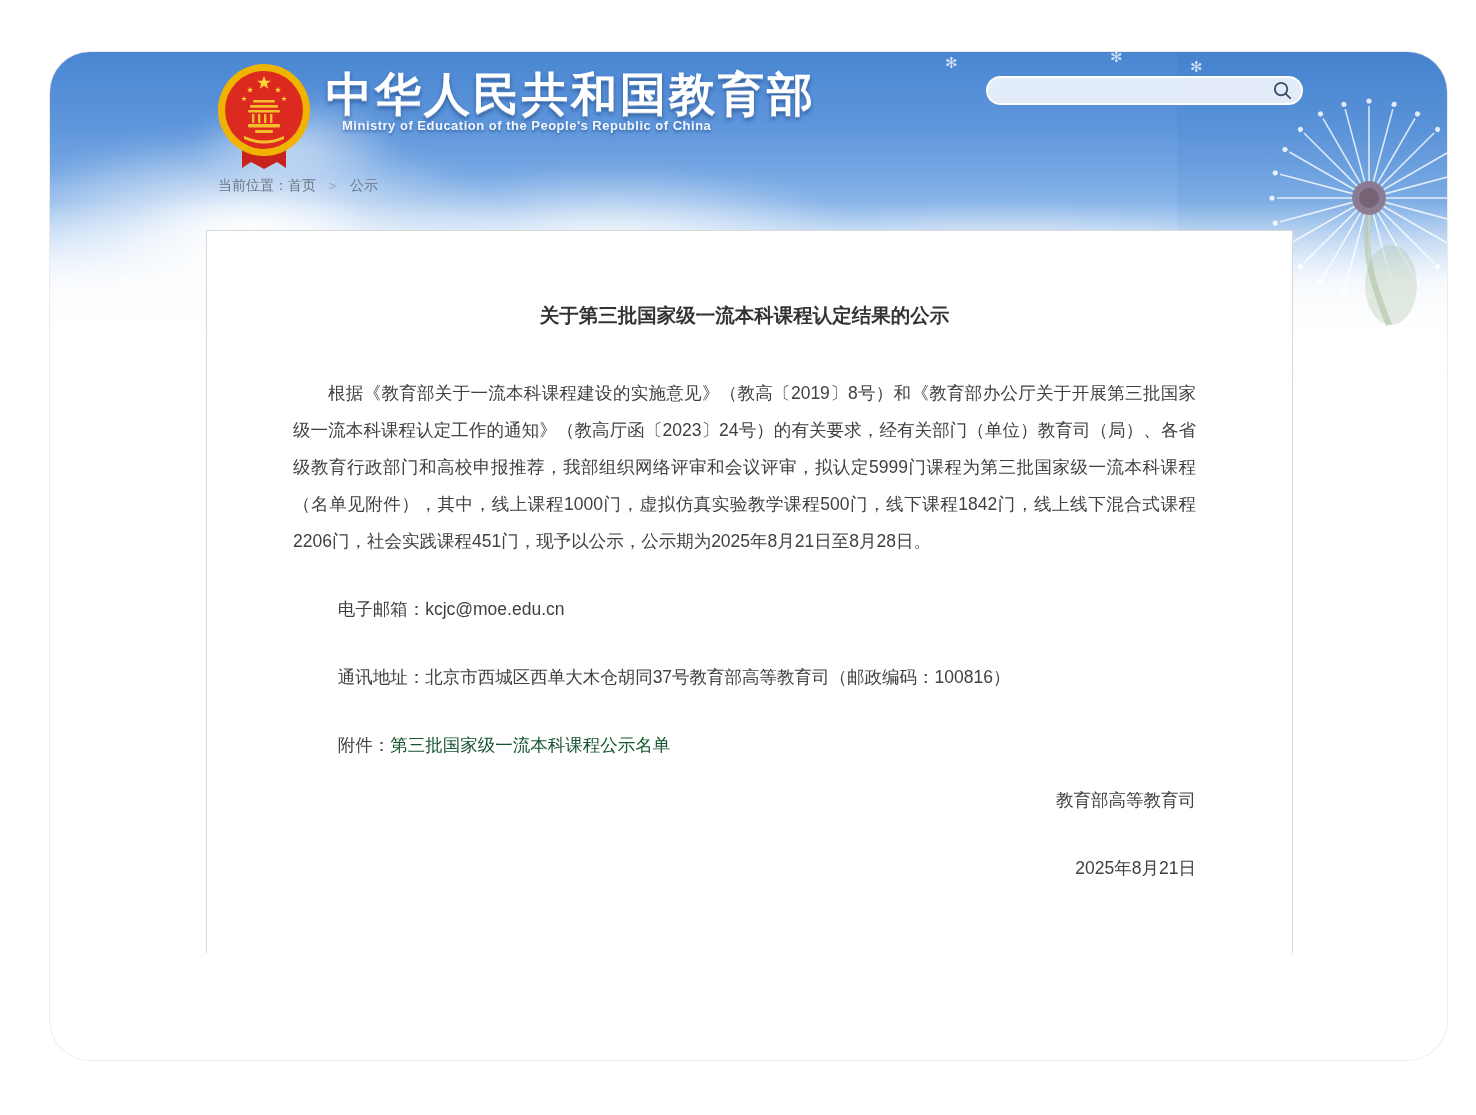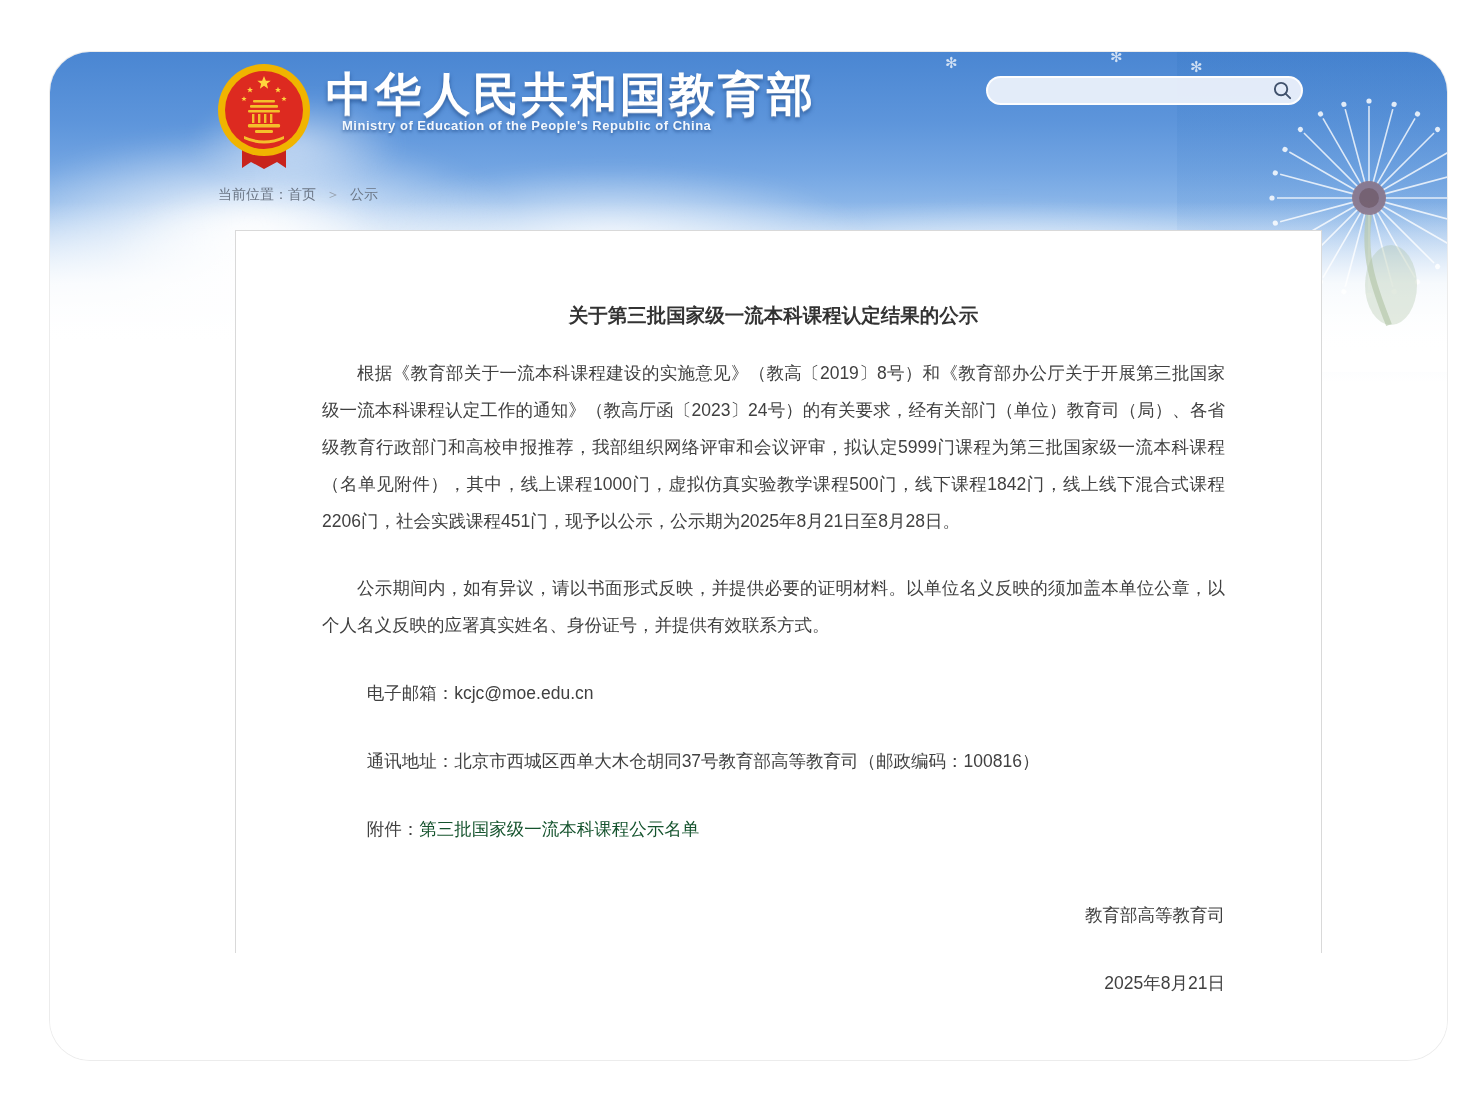--- a/index.html
+++ b/index.html
@@ -49,37 +49,37 @@
     background:rgba(233,239,250,.96); border:2px solid rgba(255,255,255,.92);
     border-radius:16px; display:flex; align-items:center; padding:0 8px 0 14px;
   }
   .search input {
     flex:1; border:none; outline:none; background:transparent;
     font-size:14px; color:#33415c; height:100%;
   }
   .search .mag { width:21px; height:21px; cursor:pointer; flex:0 0 auto; }
 
   
-  .breadcrumb { position:absolute; left:168px; top:134px; font-size:14px; color:#6b7685;font-family:Liberation Mono, monospace; }
+  .breadcrumb { position:absolute; left:168px; top:125px; font-size:14px; color:#6b7685;font-family:Liberation Mono, monospace; }
   .breadcrumb a { color:#6b7685; text-decoration:none; cursor:pointer; }
   .breadcrumb .sep { margin:0 10px; color:#97a1ad; }
 
   
   .panel {
-    position:absolute; left:185px; top:178px; width:1087px; height:723px;
+    position:absolute; left:156px; top:178px; width:1087px; height:723px;
     background:#fff; border:1px solid #d9d9d9; border-bottom:none;
   }
   .article { padding:0 96px 0 86px; color:#404040; font-size:17.5px; line-height:37px; }
   .article-title { margin-top:70px; text-align:center; font-size:19.5px; font-weight:700; color:#333; line-height:29px; }
-  .para1 { margin-top:25px; text-indent:2em; text-align:justify; }
+  .para1 { margin-top:45px; text-indent:2em; text-align:justify; }
   .para2 { margin-top:30px; text-indent:2em; text-align:justify; }
   .contact-line { margin-top:31px; padding-left:2.55em; }
   .attach-line  { margin-top:31px; padding-left:2.55em; }
   .attach-line a { color:#14532d; text-decoration:none; cursor:pointer; }
-  .sig  { margin-top:49px; text-align:right; }
+  .sig  { margin-top:18px; text-align:right; }
   .date { margin-top:31px; text-align:right; }
 </style>
 </head>
 <body>
 
 <div class="screenshot">
 
   <div class="right-blue"></div>
   <div class="cloud c1"></div>
   <div class="cloud c2"></div>
@@ -168,21 +168,20 @@
   </div>
 
   <div class="breadcrumb">
     <span>当前位置：</span><a>首页</a><span class="sep">＞</span><a>公示</a>
   </div>
 
   <div class="panel">
     <div class="article">
       <div class="article-title">关于第三批国家级一流本科课程认定结果的公示</div>
       <p class="para1">根据《教育部关于一流本科课程建设的实施意见》（教高〔2019〕8号）和《教育部办公厅关于开展第三批国家级一流本科课程认定工作的通知》（教高厅函〔2023〕24号）的有关要求，经有关部门（单位）教育司（局）、各省级教育行政部门和高校申报推荐，我部组织网络评审和会议评审，拟认定5999门课程为第三批国家级一流本科课程（名单见附件），其中，线上课程1000门，虚拟仿真实验教学课程500门，线下课程1842门，线上线下混合式课程2206门，社会实践课程451门，现予以公示，公示期为2025年8月21日至8月28日。</p>
-      <p class="para2">公示期间内，如有异议，请以书面形式反映，并提供必要的证明材料。以单位名义反映的须加盖本单位公章，以个人名义反映的应署真实姓名、身份证号，并提供有效联系方式。</p>
       <p class="contact-line">电子邮箱：kcjc@moe.edu.cn</p>
       <p class="contact-line">通讯地址：北京市西城区西单大木仓胡同37号教育部高等教育司（邮政编码：100816）</p>
       <p class="attach-line"><span>附件：</span><a>第三批国家级一流本科课程公示名单</a></p>
       <p class="sig">教育部高等教育司</p>
       <p class="date">2025年8月21日</p>
     </div>
   </div>
 </div>
 
 </body></html>

